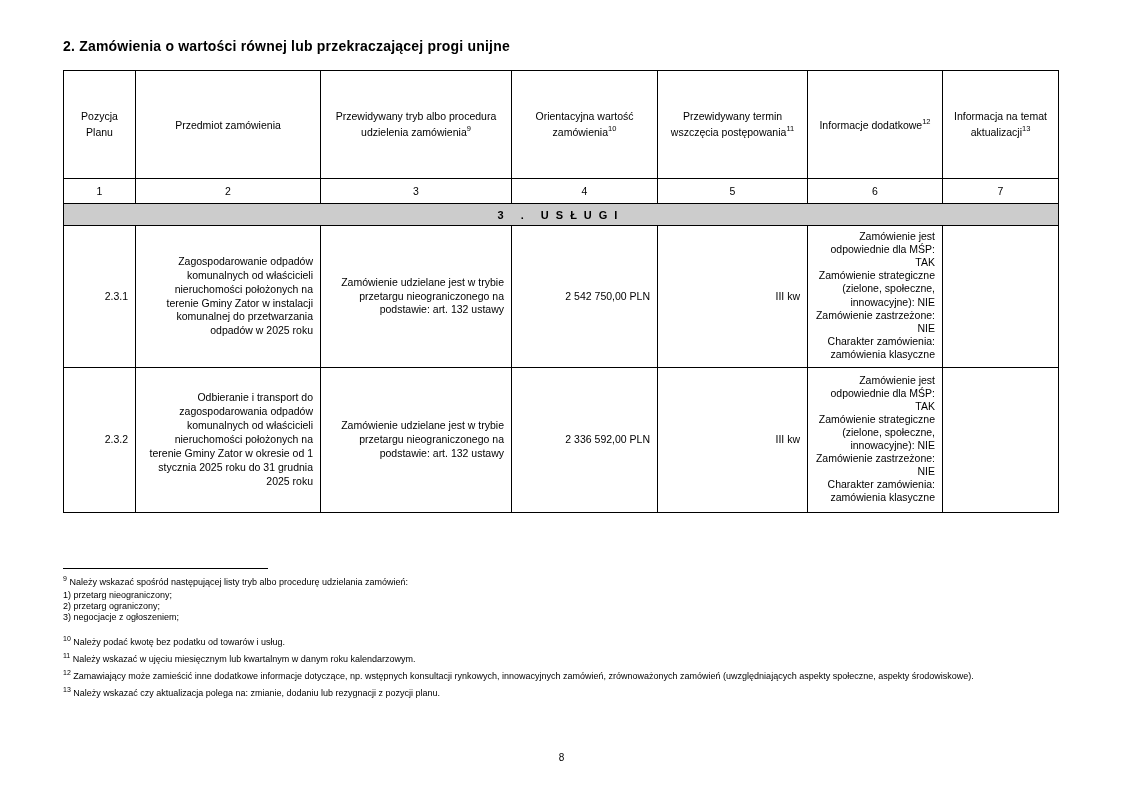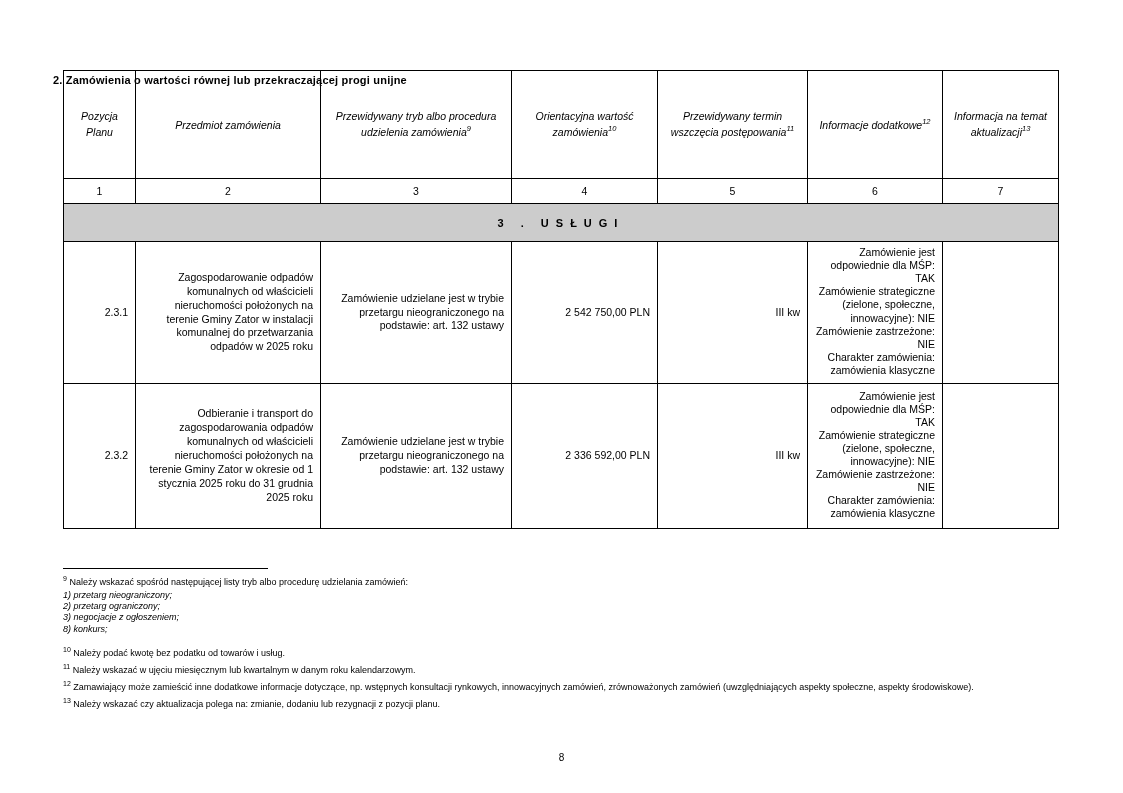--- a/index.html
+++ b/index.html
@@ -10,53 +10,52 @@
   }
   .page {
     position: relative;
     width: 1123px;
     height: 793px;
     background: #ffffff;
     overflow: hidden;
   }
   .doc-title {
     position: absolute;
-    left: 53px;
+    left: 63px;
     top: 38px;
-    font-size: 11px;
+    font-size: 14px;
     font-weight: bold;
     letter-spacing: 0.2px;
-    margin-top: 36px;
   }
   table.plan-table {
     position: absolute;
     left: 63px;
     top: 70px;
     width: 995px;
     border-collapse: collapse;
     table-layout: fixed;
     border: 1.5px solid #000;
   }
   table.plan-table td, table.plan-table th {
     border: 1px solid #000;
     font-size: 10.5px;
     font-weight: normal;
     vertical-align: middle;
     overflow: hidden;
   }
-  tr.header-row { height: 108px; font-style: italic; }
+  tr.header-row { height: 108px; }
   tr.header-row th {
     text-align: center;
     padding: 4px 8px;
     line-height: 1.45;
   }
   tr.header-row sup { font-size: 7.5px; }
   tr.numbers-row { height: 25px; }
   tr.numbers-row td { text-align: center; }
-  tr.section-row { height: 38px; border-radius: 8px; }
+  tr.section-row { height: 22px; border-radius: 8px; }
   tr.section-row td {
     background: #cccccc;
     text-align: center;
     font-weight: bold;
     letter-spacing: 7px;
     font-size: 11px;
   }
   tr.data-row td {
     padding: 5px 7px;
     line-height: 1.32;
@@ -77,21 +76,21 @@
     font-size: 9px;
     line-height: 1.22;
   }
   .footnote-separator {
     width: 205px;
     border-top: 1.5px solid #000;
     margin-bottom: 6px;
   }
   .footnote { margin-top: 4px; }
   .footnote sup { font-size: 7px; }
-  .fn-list { list-style: none; margin-top: 2px; font-style: italic; }
+  .fn-list { list-style: none; margin-top: 2px; }
   .fn-list li { line-height: 1.25; }
   .fn-gap { height: 7px; }
   .page-number {
     position: absolute;
     left: 0;
     top: 752px;
     width: 1123px;
     text-align: center;
     font-size: 10px;
   }
@@ -171,21 +170,20 @@
   <div class="footnotes">
     <div class="footnote-separator"></div>
 
     <div class="footnote">
       <sup>9</sup>
       <span>Należy wskazać spośród następującej listy tryb albo procedurę udzielania zamówień:</span>
       <ul class="fn-list">
         <li>1) przetarg nieograniczony;</li>
         <li>2) przetarg ograniczony;</li>
         <li>3) negocjacje z ogłoszeniem;</li>
-        <li>8) konkurs;</li>
       </ul>
     </div>
 
     <div class="fn-gap"></div>
 
     <div class="footnote">
       <sup>10</sup>
       <span>Należy podać kwotę bez podatku od towarów i usług.</span>
     </div>
     <div class="footnote">

